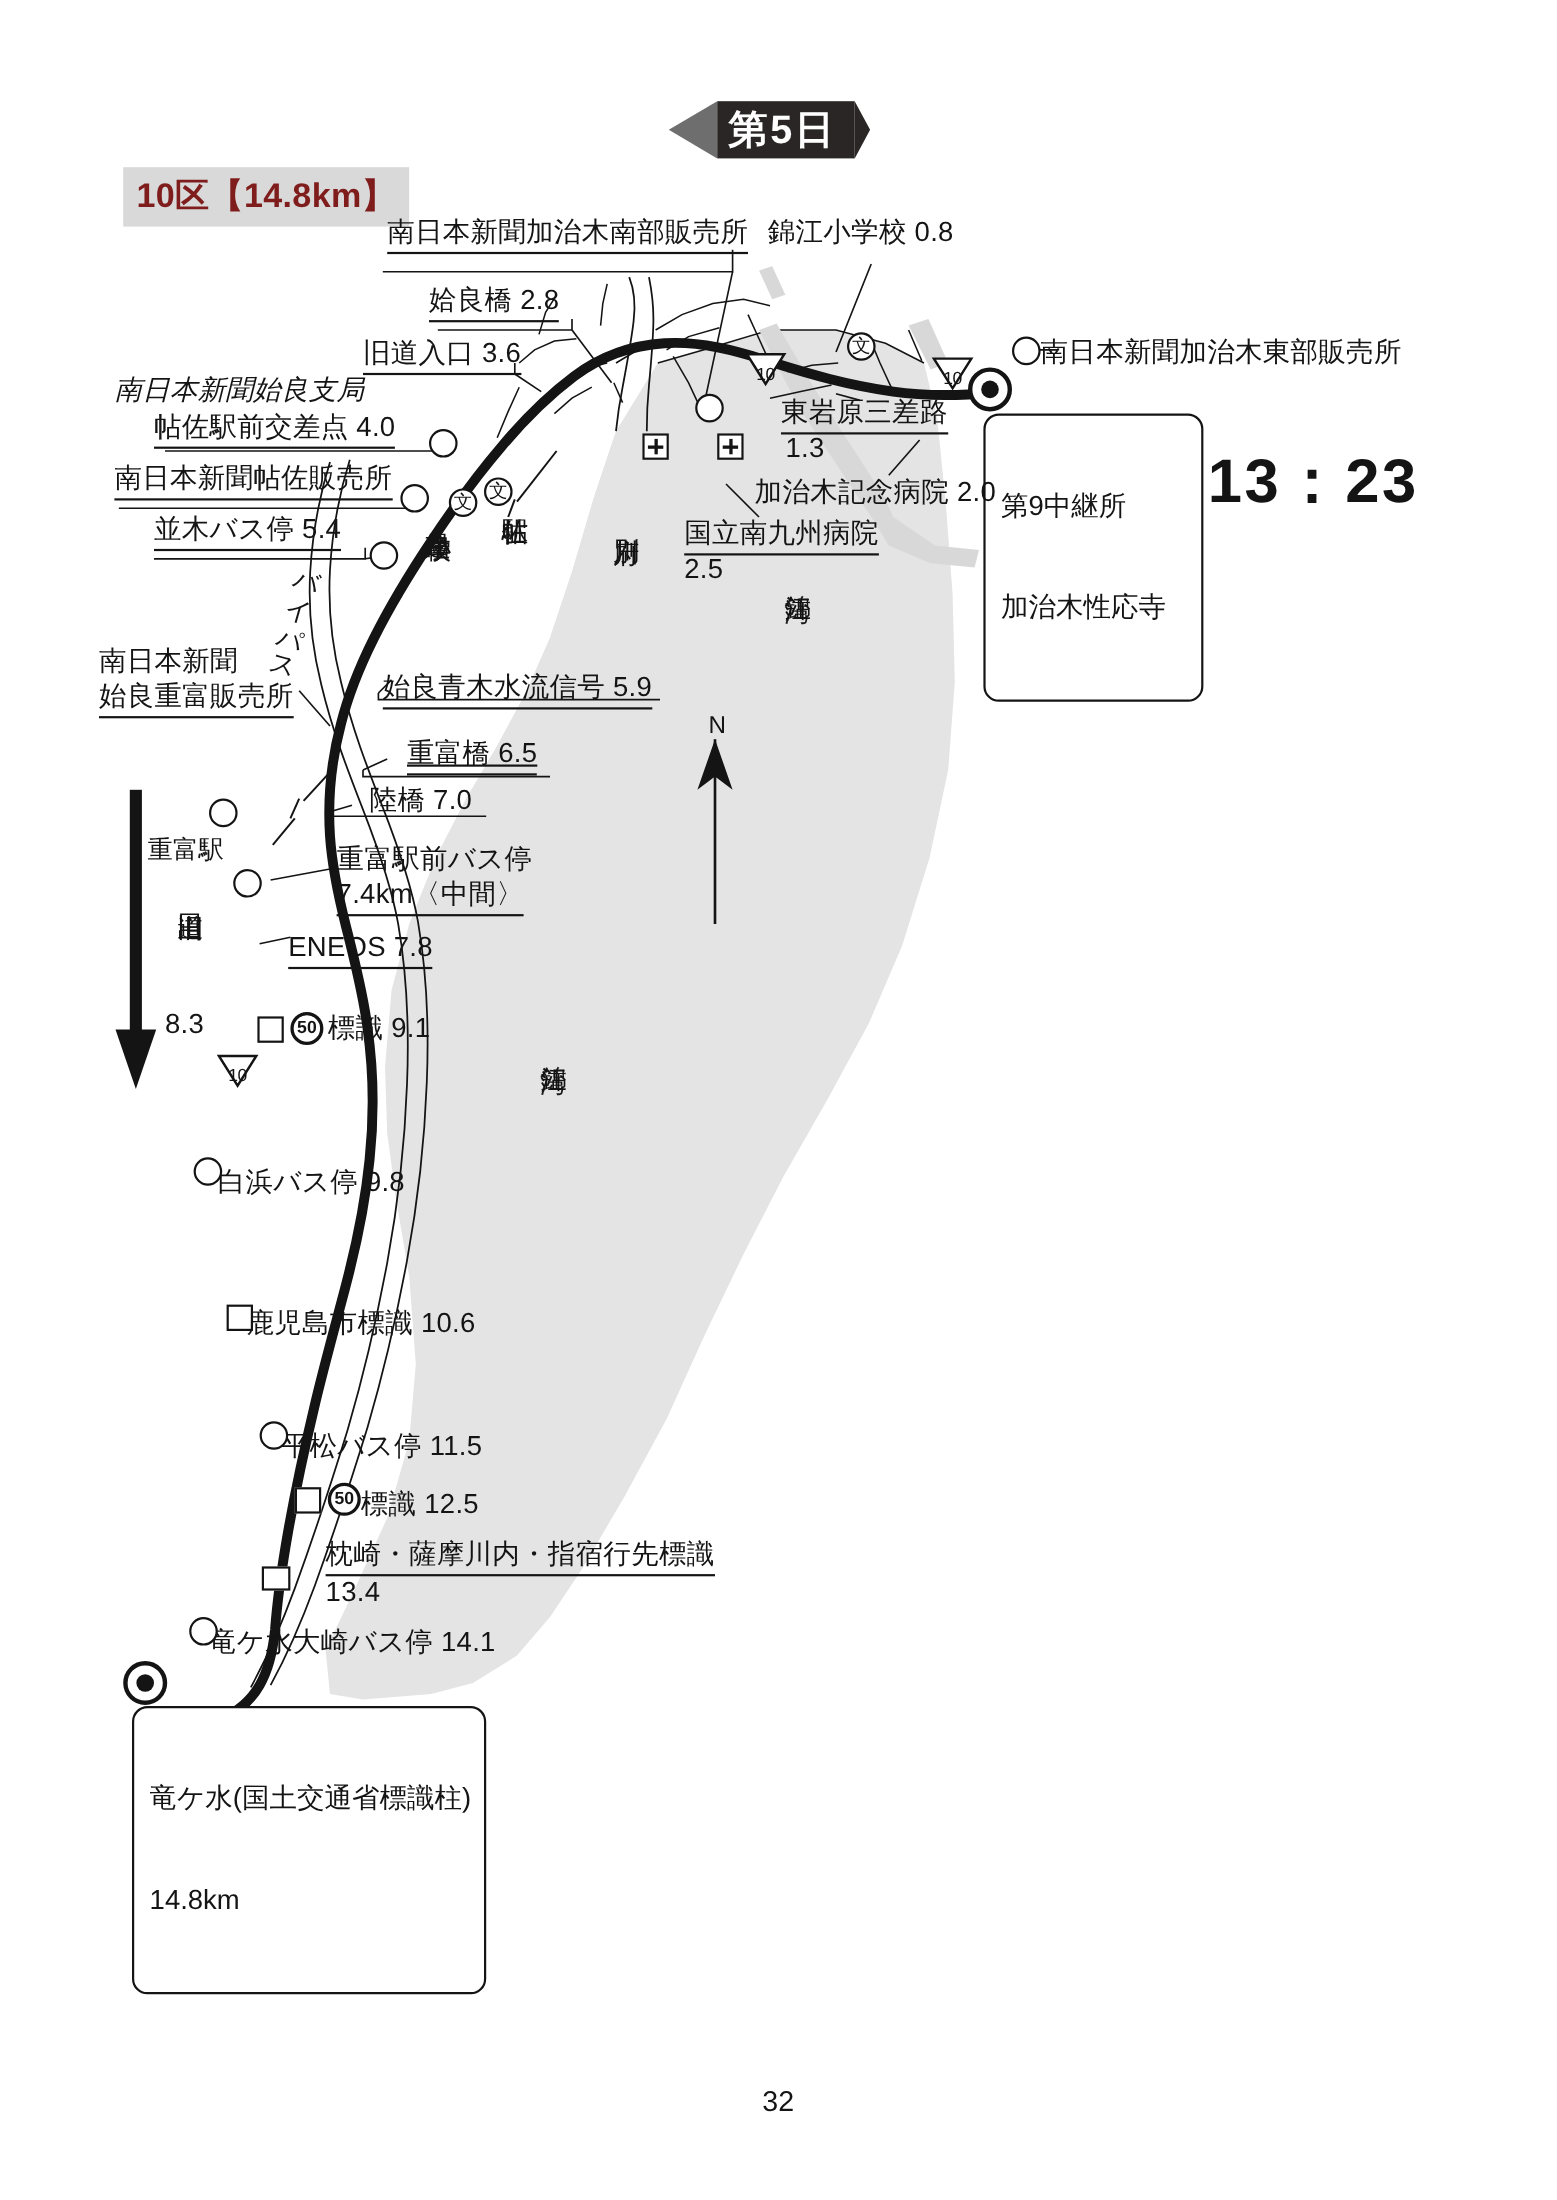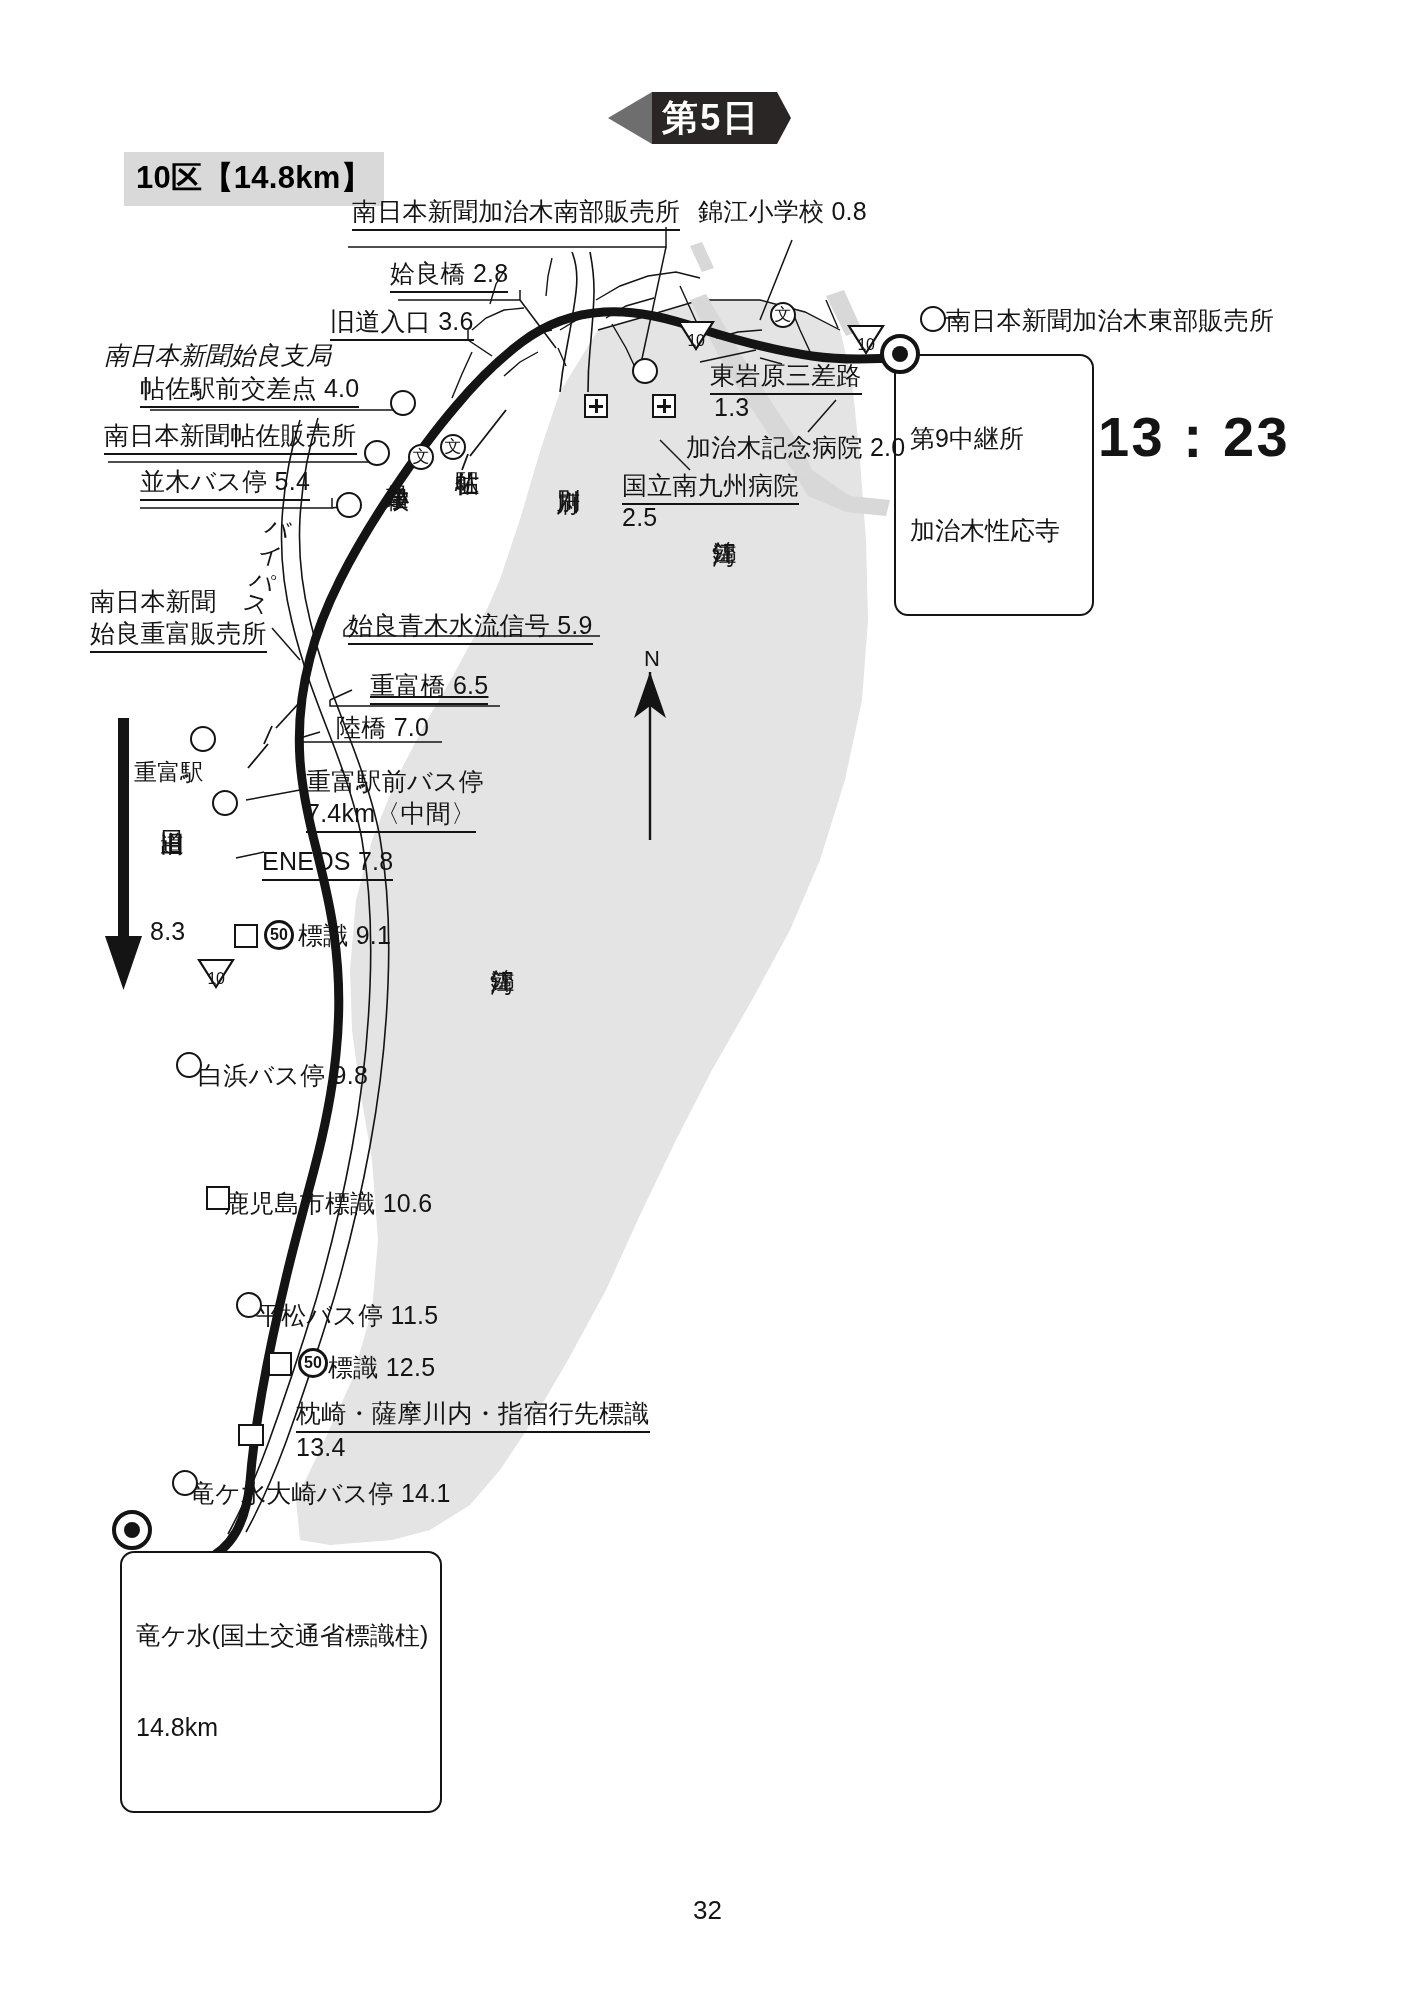--- a/index.html
+++ b/index.html
@@ -61,23 +61,23 @@
   }
   #day-banner .body:after{
     content:"";
     position:absolute;right:-14px;top:0;
     border-left:14px solid #2b2626;
     border-top:26px solid transparent;
     border-bottom:26px solid transparent;
   }
   
   #section-chip{
-    position:absolute;left:124px;top:152px;
+    position:absolute;left:112px;top:152px;
     background:#d9d9d9;
-    color:#000000;
+    color:#7f1d1d;
     font-size:31px;font-weight:700;
     padding:5px 12px 7px 12px;
     letter-spacing:.01em;
     white-space:pre;
   }
   
   .bigtime{
     position:absolute;
     font-size:56px;
     font-weight:700;
@@ -342,21 +342,21 @@
   <div id="day-banner">
     <div class="tail"></div>
     <div class="body">第5日</div>
   </div>
 
   <div id="section-chip">10区【14.8km】</div>
 
   <div class="bigtime" style="left:1098px;top:400px;">13：23</div>
   <div class="bigtime" style="left:122px;top:1634px;">14：07</div>
 
-  <div class="relaybox" style="left:894px;top:354px;width:168px;">
+  <div class="relaybox" style="left:894px;top:376px;width:168px;">
     <div>第9中継所</div>
     <div>加治木性応寺</div>
   </div>
 
   <div class="relaybox" style="left:120px;top:1551px;width:290px;">
     <div>竜ケ水(国土交通省標識柱)</div>
     <div>14.8km</div>
   </div>
 
   <div class="lbl u" style="left:352px;top:196px;">南日本新聞加治木南部販売所</div>

